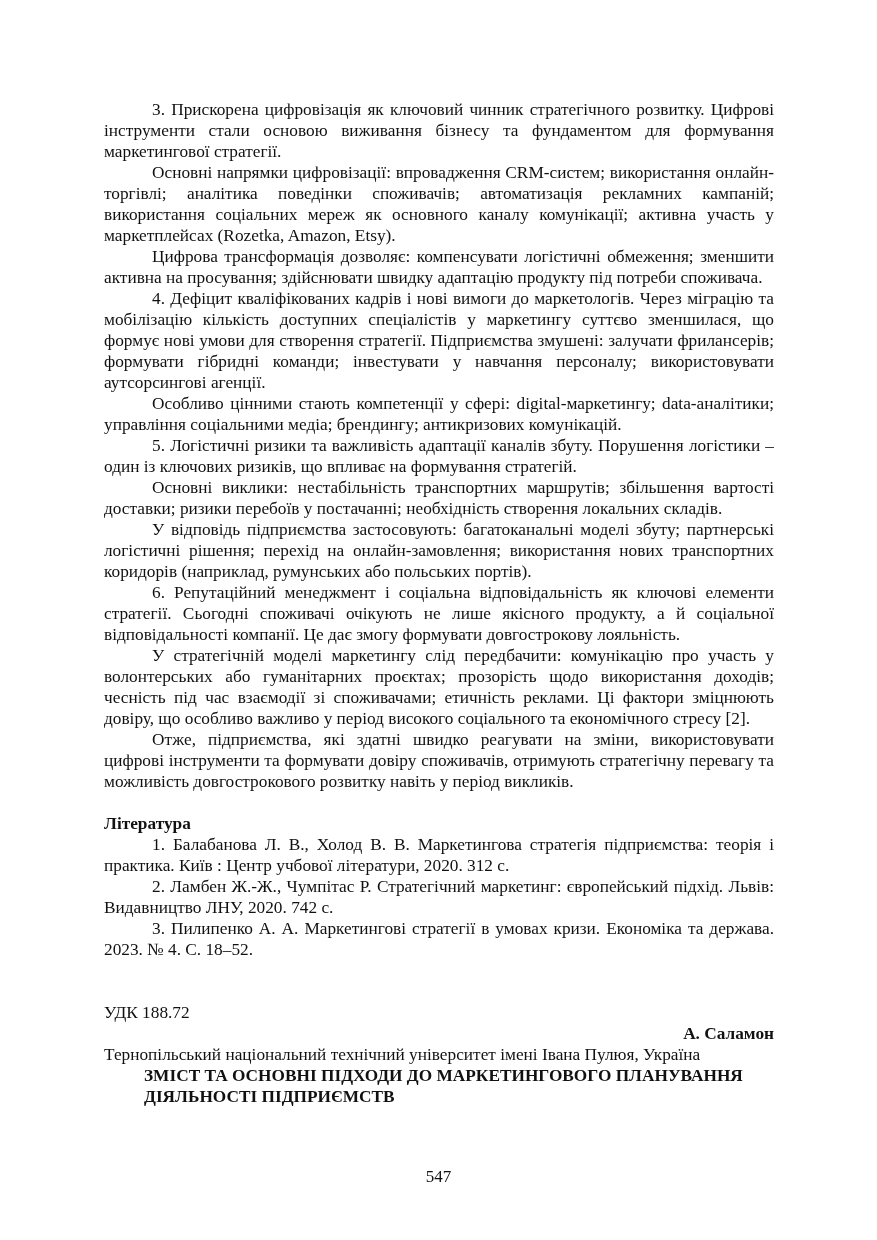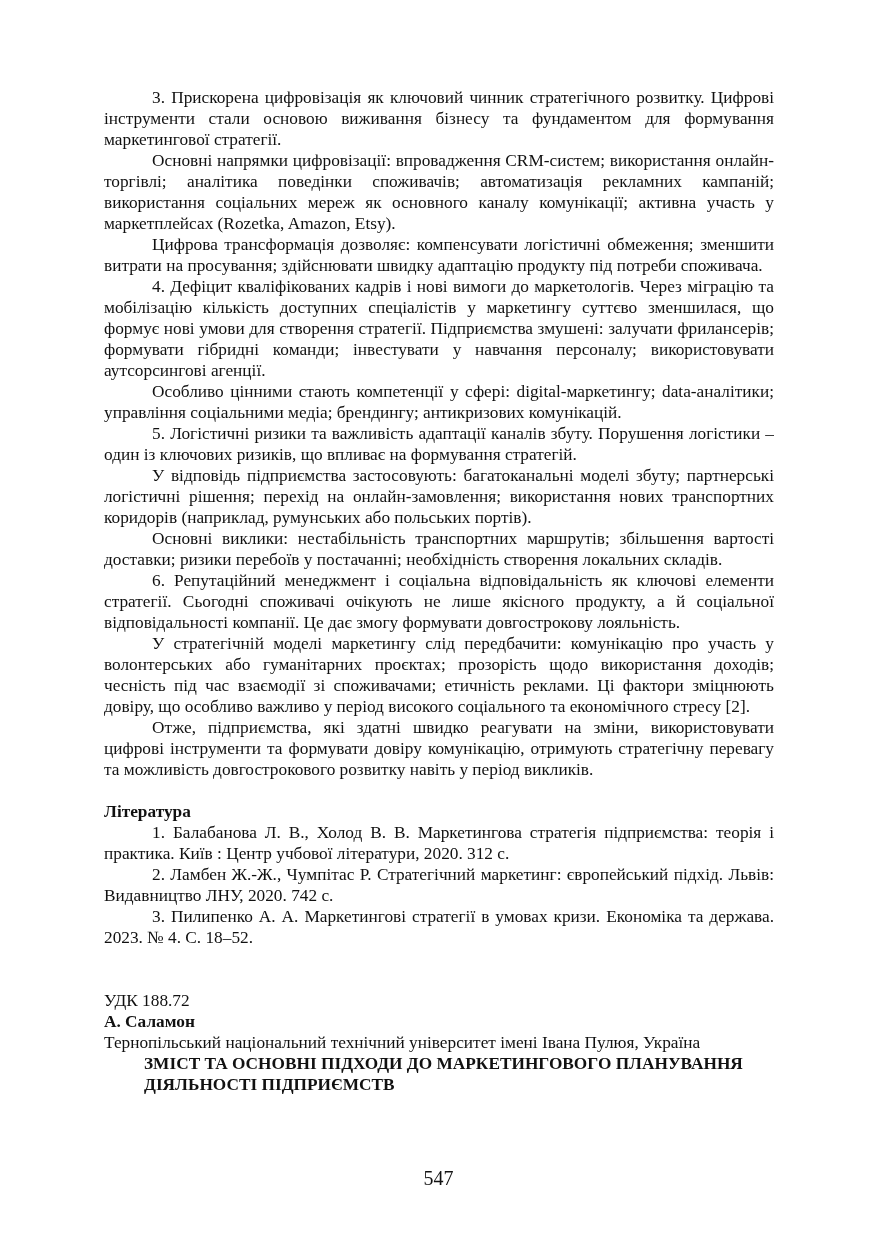--- a/index.html
+++ b/index.html
@@ -1,48 +1,48 @@
 <!DOCTYPE html>
 <html><head>
 <meta charset="utf-8">
 <style>
   html, body { margin: 0; padding: 0; background: #ffffff; }
   body { width: 877px; height: 1240px; position: relative; overflow: hidden; }
   .page {
-    position: absolute; left: 104px; top: 87px; width: 670px;
+    position: absolute; left: 104px; top: 99px; width: 670px;
     font-family: "Liberation Serif", serif; font-size: 17.3px; line-height: 21px;
     color: #111111;
   }
   .p { text-align: justify; text-indent: 48px; margin: 0; }
   .ref { text-align: justify; text-indent: 48px; margin: 0; }
   .lit-title { text-align: left; font-weight: bold; margin: 0; margin-top: 21px; }
   .spacer { height: 42px; }
   .udk, .affil { margin: 0; }
-  .author { margin: 0; font-weight: bold; }
+  .author { margin: 0; font-weight: bold; text-align: right; }
   .title { margin: 0; font-weight: bold; text-transform: uppercase; padding-left: 40px; }
   .page-number {
     position: absolute; left: 0; width: 877px; top: 1167px; text-align: center;
-    font-family: "Liberation Serif", serif; font-size: 20px; color: #111;
+    font-family: "Liberation Serif", serif; font-size: 17px; color: #111;
   }
 </style>
 </head>
 <body>
 
 <div class="page">
   <p class="p">3. Прискорена цифровізація як ключовий чинник стратегічного розвитку. Цифрові інструменти стали основою виживання бізнесу та фундаментом для формування маркетингової стратегії.</p>
   <p class="p">Основні напрямки цифровізації: впровадження CRM-систем; використання онлайн-торгівлі; аналітика поведінки споживачів; автоматизація рекламних кампаній; використання соціальних мереж як основного каналу комунікації; активна участь у маркетплейсах (Rozetka, Amazon, Etsy).</p>
-  <p class="p">Цифрова трансформація дозволяє: компенсувати логістичні обмеження; зменшити витрати на просування; здійснювати швидку адаптацію продукту під потреби споживача.</p>
+  <p class="p">Цифрова трансформація дозволяє: компенсувати логістичні обмеження; зменшити активна на просування; здійснювати швидку адаптацію продукту під потреби споживача.</p>
   <p class="p">4. Дефіцит кваліфікованих кадрів і нові вимоги до маркетологів. Через міграцію та мобілізацію кількість доступних спеціалістів у маркетингу суттєво зменшилася, що формує нові умови для створення стратегії. Підприємства змушені: залучати фрилансерів; формувати гібридні команди; інвестувати у навчання персоналу; використовувати аутсорсингові агенції.</p>
   <p class="p">Особливо цінними стають компетенції у сфері: digital-маркетингу; data-аналітики; управління соціальними медіа; брендингу; антикризових комунікацій.</p>
   <p class="p">5. Логістичні ризики та важливість адаптації каналів збуту. Порушення логістики – один із ключових ризиків, що впливає на формування стратегій.</p>
+  <p class="p">Основні виклики: нестабільність транспортних маршрутів; збільшення вартості доставки; ризики перебоїв у постачанні; необхідність створення локальних складів.</p>
   <p class="p">У відповідь підприємства застосовують: багатоканальні моделі збуту; партнерські логістичні рішення; перехід на онлайн-замовлення; використання нових транспортних коридорів (наприклад, румунських або польських портів).</p>
-  <p class="p">Основні виклики: нестабільність транспортних маршрутів; збільшення вартості доставки; ризики перебоїв у постачанні; необхідність створення локальних складів.</p>
   <p class="p">6. Репутаційний менеджмент і соціальна відповідальність як ключові елементи стратегії. Сьогодні споживачі очікують не лише якісного продукту, а й соціальної відповідальності компанії. Це дає змогу формувати довгострокову лояльність.</p>
   <p class="p">У стратегічній моделі маркетингу слід передбачити: комунікацію про участь у волонтерських або гуманітарних проєктах; прозорість щодо використання доходів; чесність під час взаємодії зі споживачами; етичність реклами. Ці фактори зміцнюють довіру, що особливо важливо у період високого соціального та економічного стресу [2].</p>
-  <p class="p">Отже, підприємства, які здатні швидко реагувати на зміни, використовувати цифрові інструменти та формувати довіру комунікацію, отримують стратегічну перевагу та можливість довгострокового розвитку навіть у період викликів.</p>
+  <p class="p">Отже, підприємства, які здатні швидко реагувати на зміни, використовувати цифрові інструменти та формувати довіру споживачів, отримують стратегічну перевагу та можливість довгострокового розвитку навіть у період викликів.</p>
 
   <p class="lit-title">Література</p>
   <p class="ref">1. Балабанова Л. В., Холод В. В. Маркетингова стратегія підприємства: теорія і практика. Київ : Центр учбової літератури, 2020. 312 с.</p>
   <p class="ref">2. Ламбен Ж.-Ж., Чумпітас Р. Стратегічний маркетинг: європейський підхід. Львів: Видавництво ЛНУ, 2020. 742 с.</p>
   <p class="ref">3. Пилипенко А. А. Маркетингові стратегії в умовах кризи. Економіка та держава. 2023. № 4. С. 18–52.</p>
 
   <div class="spacer"></div>
 
   <p class="udk">УДК 188.72</p>
   <p class="author">А. Саламон</p>

